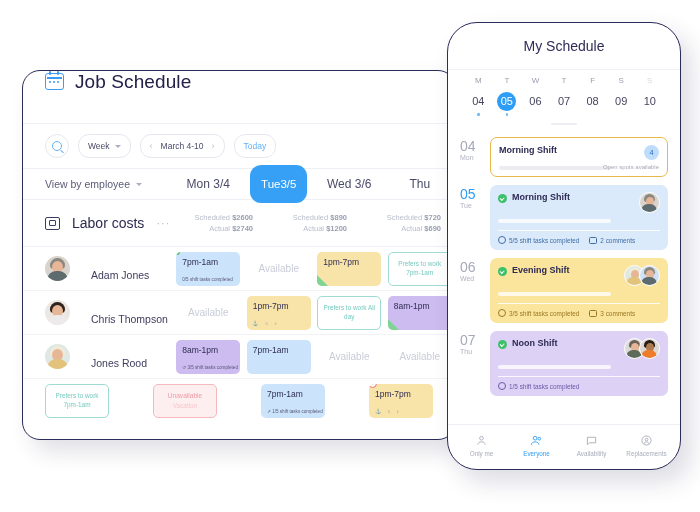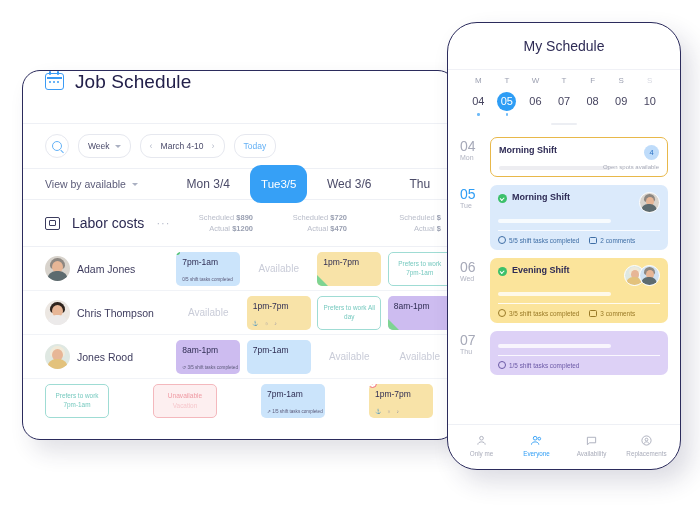--- a/index.html
+++ b/index.html
@@ -50,21 +50,21 @@
   .labor-ico{width:13px;height:11px;border:1.5px solid #3c3c5e;border-radius:2px;position:relative;}
   .labor-ico:after{content:"";position:absolute;left:3px;top:2.5px;width:5px;height:4px;border:1.3px solid #3c3c5e;border-radius:1px;}
   .labor-t{font-size:14px;color:#2c2a52;}
   .dots{color:#b6bbca;font-size:11px;letter-spacing:1px;}
   .labor-c{flex:1;text-align:right;padding-right:14px;font-size:7.5px;color:#b9bdca;line-height:1.5;}
   .labor-c b{color:#9aa0b2;font-weight:bold;}
 
   .grid-rows{position:relative;}
   .erow{height:43px;display:flex;align-items:center;border-bottom:1px solid #f1f3f7;}
   .erow:last-child{border-bottom:none;}
-  .ename{width:150px;padding-left:22px;box-sizing:border-box;display:flex;align-items:center;gap:7px;}
+  .ename{width:150px;padding-left:22px;box-sizing:border-box;display:flex;align-items:flex-end;gap:21px;}
   .av{width:25px;height:25px;border-radius:50%;flex:0 0 auto;position:relative;overflow:hidden;}
   .av .hair{position:absolute;left:5px;top:2px;width:15px;height:11px;border-radius:8px 8px 4px 4px;}
   .av .face{position:absolute;left:7px;top:5px;width:11px;height:12px;border-radius:50%;background:#e7b696;}
   .av .body{position:absolute;left:2px;bottom:0;width:21px;height:10px;border-radius:9px 9px 0 0;}
   .ename span{font-size:10.5px;color:#3e3c5e;}
   .cells{flex:1;display:flex;align-items:center;height:100%;}
   .cell{flex:1;height:100%;display:flex;align-items:center;justify-content:center;position:relative;}
   .chip{width:64px;height:34px;border-radius:5px;position:relative;box-sizing:border-box;
         padding:5px 6px;font-size:8.5px;overflow:hidden;}
   .chip .t{font-size:8.5px;color:#2f2d53;}
@@ -176,46 +176,46 @@
       <div class="pillbtn" style="gap:8px">
         <span class="chev">‹</span>
         <span>March 4-10</span>
         <span class="chev">›</span>
       </div>
       <div class="pillbtn today">Today</div>
     </div>
 
     <div class="subbar">
       <div class="vbe">
-        <span>View by available</span>
+        <span>View by employee</span>
         <span class="caret"></span>
       </div>
       <div class="daycol"><span>Mon 3/4</span></div>
       <div class="daycol sel"><span>Tue3/5</span></div>
       <div class="daycol"><span>Wed 3/6</span></div>
       <div class="daycol"><span>Thu</span></div>
     </div>
 
     <div class="labor">
       <div class="labor-l">
         <span class="labor-ico"></span>
         <span class="labor-t">Labor costs</span>
         <span class="dots">···</span>
       </div>
       <div class="labor-c">
+        <div><span>Scheduled</span> <b>$2600</b></div>
+        <div><span>Actual</span> <b>$2740</b></div>
+      </div>
+      <div class="labor-c">
         <div><span>Scheduled</span> <b>$890</b></div>
         <div><span>Actual</span> <b>$1200</b></div>
       </div>
       <div class="labor-c">
         <div><span>Scheduled</span> <b>$720</b></div>
-        <div><span>Actual</span> <b>$470</b></div>
-      </div>
-      <div class="labor-c">
-        <div><span>Scheduled</span> <b>$</b></div>
-        <div><span>Actual</span> <b>$</b></div>
+        <div><span>Actual</span> <b>$690</b></div>
       </div>
     </div>
 
     <div class="grid-rows">
 
       <div class="erow">
         <div class="ename">
           <span class="av" style="background:#d8d3cc">
             <span class="hair" style="background:#8d8781"></span>
               <span class="face"></span>
@@ -465,20 +465,36 @@
           </div>
         </div>
       </div>
 
       <div class="ditem">
         <div class="dcol">
           <div class="dnum">07</div>
           <div class="ddow">Thu</div>
         </div>
         <div class="card c-purple">
+          <div class="ctop">
+            <span class="chk"></span>
+            <span class="cname">Noon Shift</span>
+            <span class="avstack">
+              <span class="pav" style="background:#dcdcd6">
+                <span class="hair" style="background:#6b6159"></span>
+                  <span class="face"></span>
+                  <span class="body" style="background:#5f6b5a"></span>
+              </span>
+              <span class="pav" style="background:#ded8d2">
+                <span class="hair" style="background:#241c17"></span>
+                  <span class="face" style="background:#b07b50"></span>
+                  <span class="body" style="background:#ef7c2a"></span>
+              </span>
+            </span>
+          </div>
           <div class="pbar"></div>
           <div class="cfoot p">
             <span class="fi">
                 <span class="ring"></span>
               <span>1/5 shift tasks completed</span>
               </span>
           </div>
         </div>
       </div>
 

